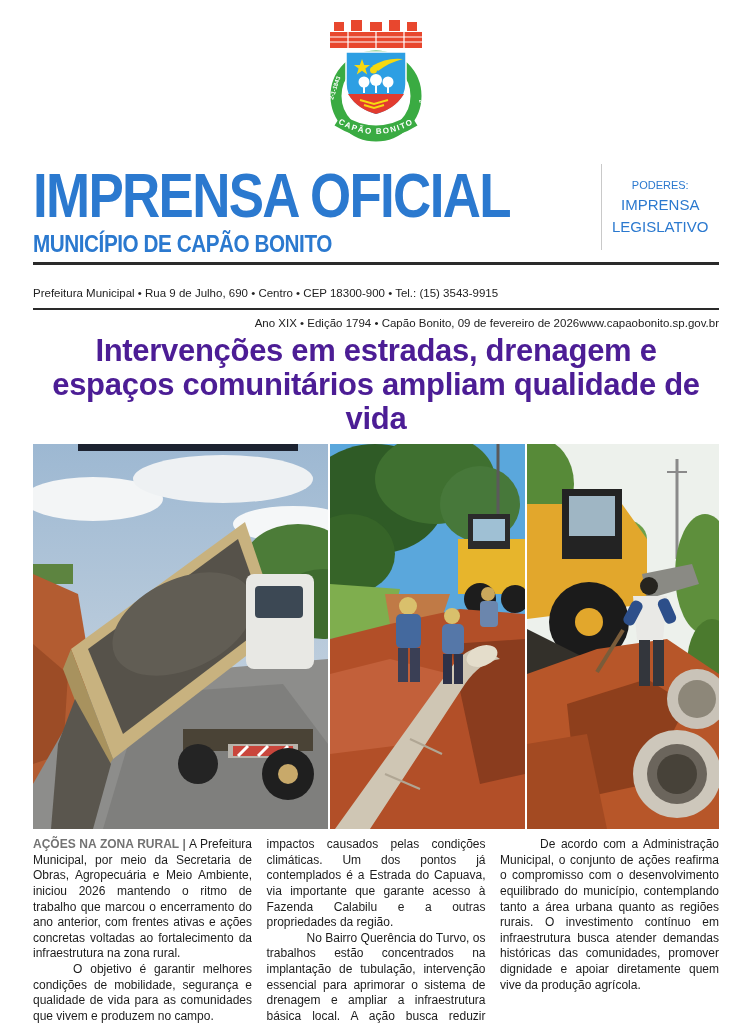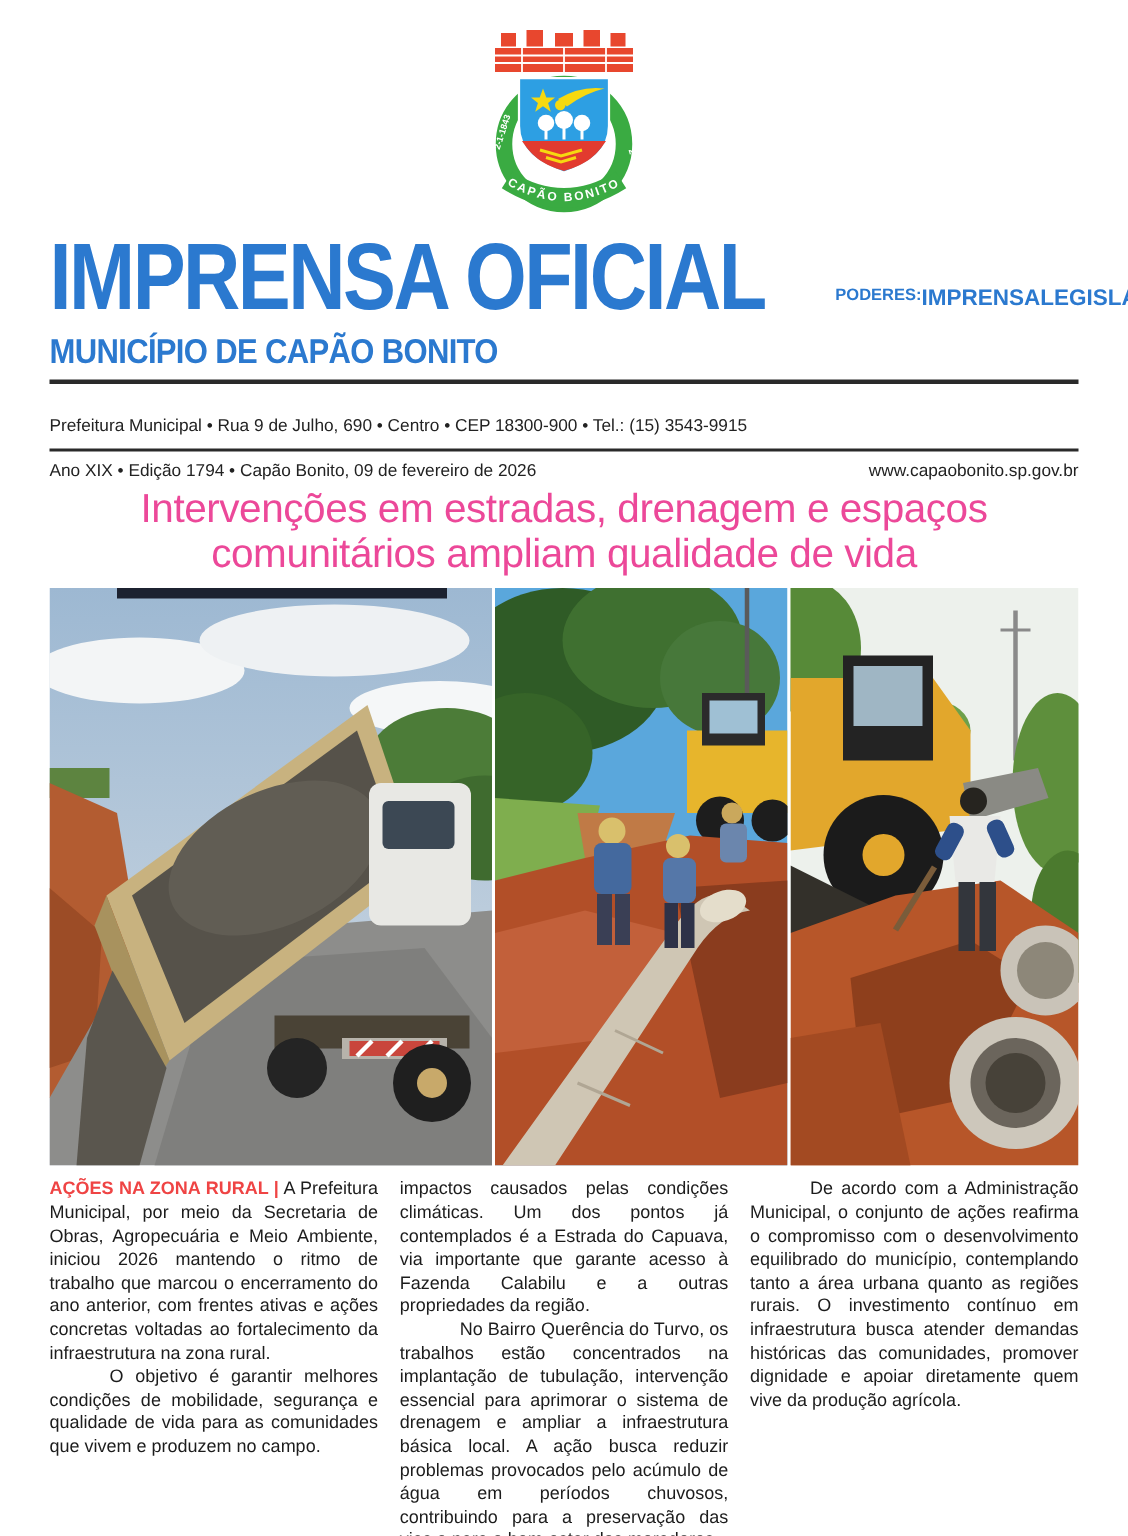--- a/index.html
+++ b/index.html
@@ -4,56 +4,56 @@
 <style>
   html,body{margin:0;padding:0;background:#9a9a9a;}
   .page{
     position:relative;width:752px;height:1024px;margin:0 auto;background:#ffffff;
     font-family:"Liberation Sans",sans-serif;color:#1a1a1a;overflow:hidden;
   }
   .inner{position:absolute;left:33px;right:33px;top:0;}
   
   .crest-wrap{display:flex;justify-content:center;padding-top:20px;height:128px;}
   
-  .masthead{display:flex;align-items:stretch;margin-top:2px;}
+  .masthead{display:flex;align-items:stretch;margin-top:12px;}
   .mast-left{flex:1 1 auto;padding-top:4px;}
   .gazette-title{
     display:inline-block;font-weight:800;font-size:63px;line-height:1;
     letter-spacing:-2px;color:#2b79cf;transform:scaleX(.84);transform-origin:left center;
     white-space:nowrap;
   }
   .gazette-subtitle{
     display:inline-block;font-weight:800;font-size:23px;line-height:1;margin-top:6px;
     letter-spacing:-.5px;color:#2b79cf;transform:scaleX(.9);transform-origin:left center;
     white-space:nowrap;
   }
   .vdiv{width:1px;background:#c9c9c9;margin:4px 0 6px 0;}
-  .powers{width:148px;display:flex;flex-direction:row;justify-content:center;
-    align-items:center;color:#2b79cf;font-weight:700;}
+  .powers{width:148px;display:flex;flex-direction:column;justify-content:center;
+    align-items:center;color:#2b79cf;font-weight:400;}
   .powers-label{font-size:11px;margin-bottom:3px;}
   .powers-item{font-size:15px;line-height:1.45;}
   
   .rule-thick{height:3px;background:#2a2a2a;margin-top:6px;}
   .rule-thin{height:2px;background:#2a2a2a;}
   .address-line{font-size:11.5px;color:#222;padding:22px 0 9px 0;}
-  .edition-row{display:flex;justify-content:space-between;font-size:11.5px;color:#222;padding:7px 0 2px 0;gap:20px;}
+  .edition-row{display:flex;justify-content:flex-end;font-size:11.5px;color:#222;padding:7px 0 2px 0;}
   
   .headline{
-    font-size:27px;font-weight:400;color:#ec4899;text-align:center;
+    font-size:31px;font-weight:700;color:#4c1d95;text-align:center;
     line-height:1.1;margin:3px 0 8px 0;letter-spacing:-.3px;
   }
   
   .photos{display:flex;gap:2px;height:385px;}
   .photos svg{display:block;height:385px;}
   
   .columns{display:flex;gap:14.5px;margin-top:8px;}
   .col{flex:1 1 0;font-size:12px;line-height:1.3;text-align:justify;color:#1c1c1c;}
   .para{margin:0;}
   .para.ind{text-indent:40px;}
-  .lead{font-weight:700;color:#ef4444;}
+  .lead{font-weight:700;color:#737373;}
 </style>
 </head>
 <body>
 
 <div class="page">
   <div class="inner">
 
     <div class="crest-wrap">
       <svg width="112" height="128" viewBox="0 0 112 128">
 

